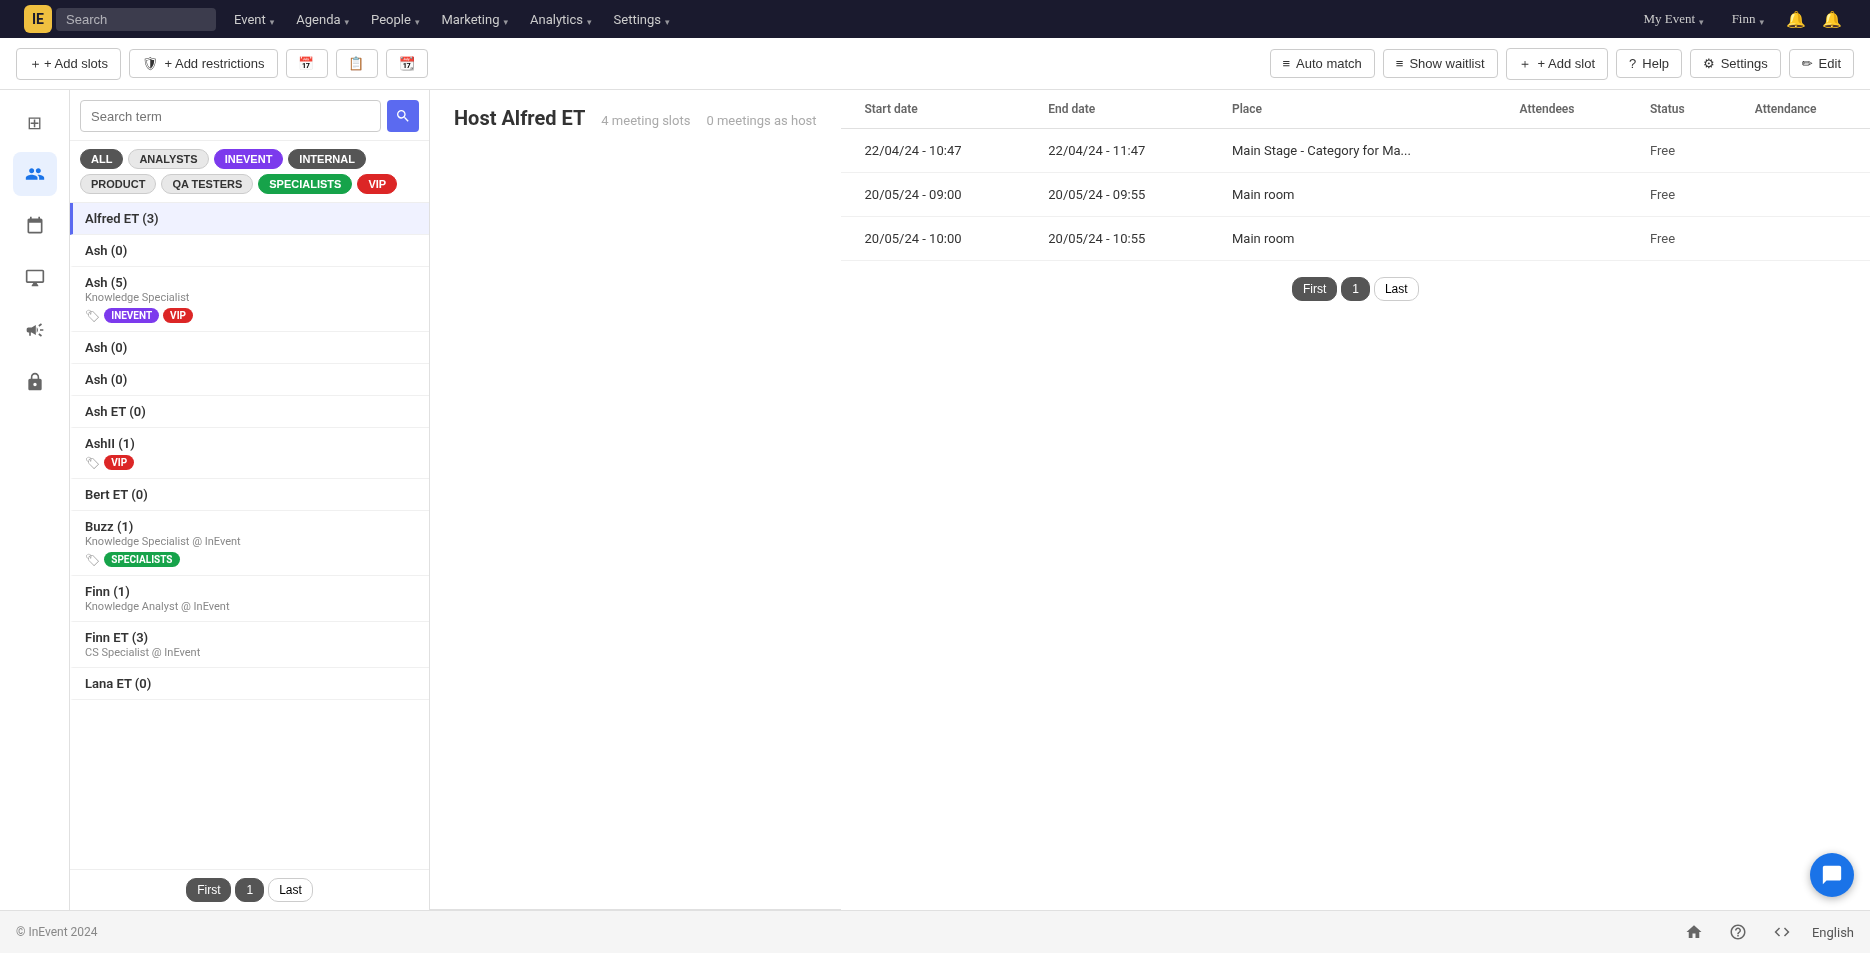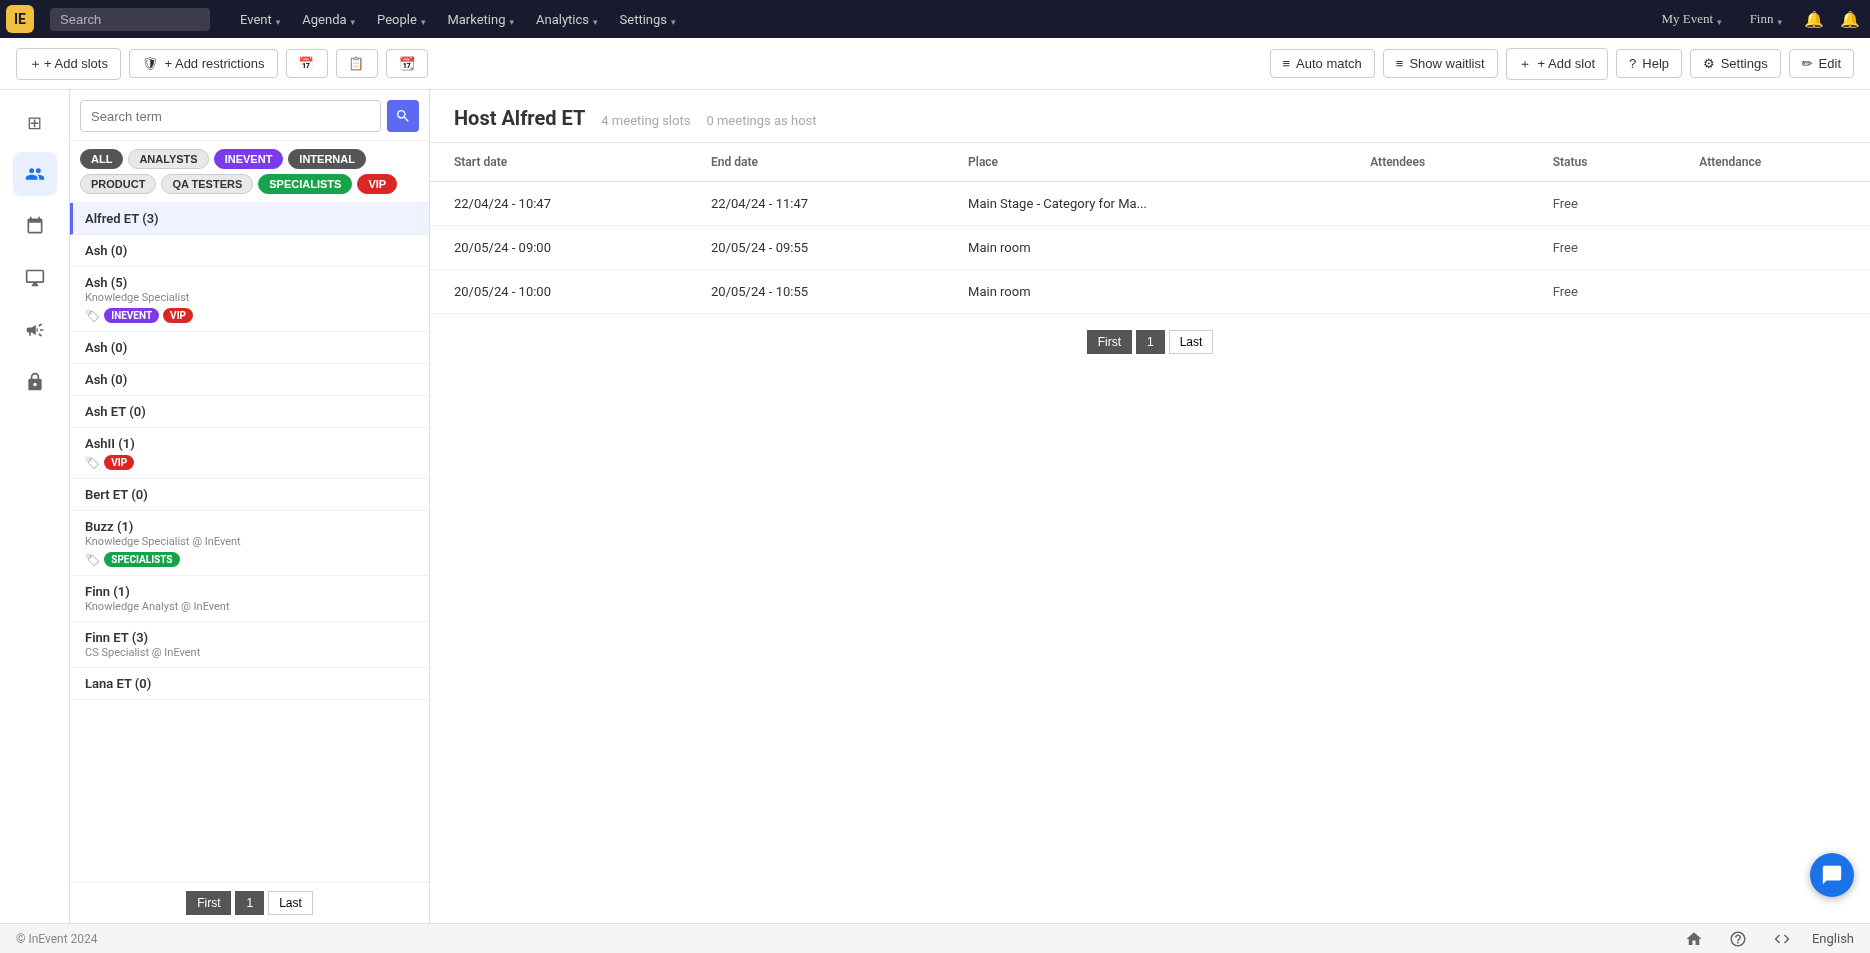--- a/index.html
+++ b/index.html
@@ -5,22 +5,22 @@
     * { box-sizing: border-box; margin: 0; padding: 0; }
     body { font-family: -apple-system, BlinkMacSystemFont, 'Segoe UI', Roboto, sans-serif; font-size: 13px; background: #f5f5f5; color: #333; height: 953px; overflow: hidden; display: flex; flex-direction: column; }
 
     
     .top-nav {
       background: #1a1a2e;
       color: #fff;
       height: 38px;
       display: flex;
       align-items: center;
-      padding: 0 6px;
-      gap: 16px;
+      padding: 0 24px;
+      gap: 4px;
       flex-shrink: 0;
     }
     .top-nav .logo {
       width: 28px; height: 28px;
       background: #f0c040;
       border-radius: 6px;
       display: flex; align-items: center; justify-content: center;
       font-weight: bold; font-size: 14px; color: #1a1a2e;
       flex-shrink: 0;
     }
@@ -205,31 +205,31 @@
       padding: 8px;
       display: flex;
       justify-content: center;
       gap: 4px;
       border-top: 1px solid #eee;
     }
     .page-btn {
       padding: 4px 10px;
       border: 1px solid #ccc;
       background: #fff;
-      border-radius: 0;
+      border-radius: 10px;
       cursor: pointer;
       font-size: 12px;
     }
     .page-btn.active { background: #555; color: #fff; border-color: #555; }
 
     
     .right-panel {
       flex: 1;
       display: flex;
-      flex-direction: column;
+      flex-direction: row;
       overflow: hidden;
       background: #fff;
     }
     .host-header {
       padding: 16px 24px 12px 24px;
       border-bottom: 1px solid #e0e0e0;
       display: flex;
       align-items: baseline;
       gap: 16px;
     }
@@ -266,21 +266,21 @@
       padding: 16px;
       display: flex;
       justify-content: center;
       gap: 4px;
     }
 
     
     .footer {
       background: #f5f5f5;
       border-top: 1px solid #e0e0e0;
-      height: 30px;
+      height: 43px;
       display: flex;
       align-items: center;
       padding: 0 16px;
       flex-shrink: 0;
       font-size: 12px;
       color: #888;
     }
     .footer-right {
       margin-left: auto;
       display: flex;

